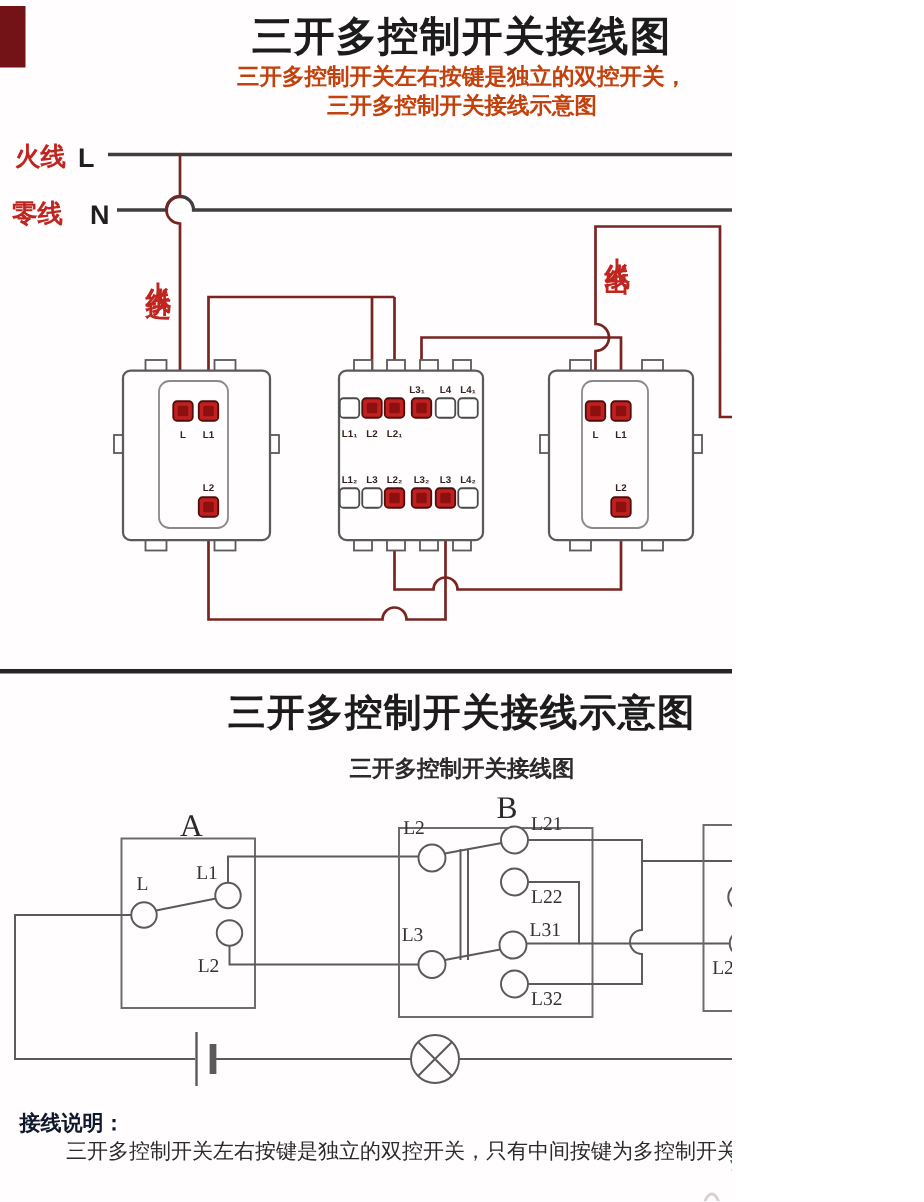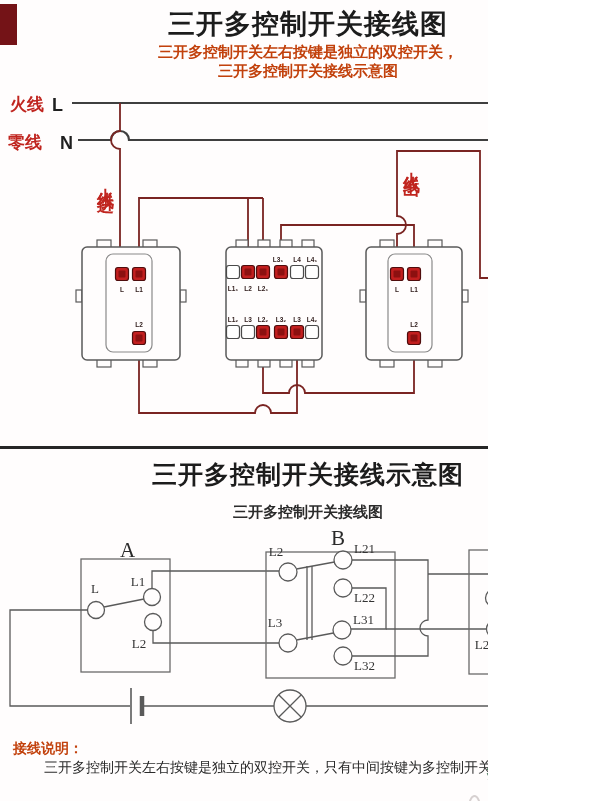--- a/index.html
+++ b/index.html
@@ -11,21 +11,21 @@
   .sub1{position:absolute;top:42px;left:0;width:616px;text-align:center;
         font-size:15px;font-weight:700;color:#c2410c;line-height:19px;}
   .divider{position:absolute;left:0;top:446px;width:616px;height:3px;background:#262626;}
   .title2{position:absolute;top:458px;left:0;width:616px;text-align:center;margin:0;
           font-size:25px;font-weight:700;color:#1c1c1c;letter-spacing:1px;}
   .sub2{position:absolute;top:503px;left:0;width:616px;text-align:center;
         font-size:15px;font-weight:700;color:#2b2b2b;}
   .vlabel{position:absolute;writing-mode:vertical-rl;text-orientation:upright;
           color:#c0251f;font-weight:800;font-size:17px;letter-spacing:4px;line-height:17px;}
   .svg-abs{position:absolute;left:0;width:616px;}
-  .note-heading{position:absolute;left:13px;top:740px;font-size:14px;font-weight:800;color:#c2410c;}
+  .note-heading{position:absolute;left:13px;top:740px;font-size:14px;font-weight:800;color:#0f172a;}
   .note-line{position:absolute;font-size:14px;color:#2a2a2a;white-space:nowrap;}
   .watermark{position:absolute;left:468px;top:762px;display:flex;align-items:center;gap:6px;
              opacity:.8;pointer-events:none;}
   .wm-circle{display:inline-block;width:22px;height:22px;border:2px solid #cdc6c6;border-radius:50%;}
   .wm-text{font-size:17px;font-weight:800;color:#14532d;letter-spacing:2px;}
   
   svg text{font-family:"Liberation Sans",sans-serif;}
   .mainline{stroke:#3f3f3f;stroke-width:2.2;fill:none;}
   .wire{stroke:#7a2422;stroke-width:1.8;fill:none;}
   .red16{font-size:17px;font-weight:800;fill:#c0251f;}

